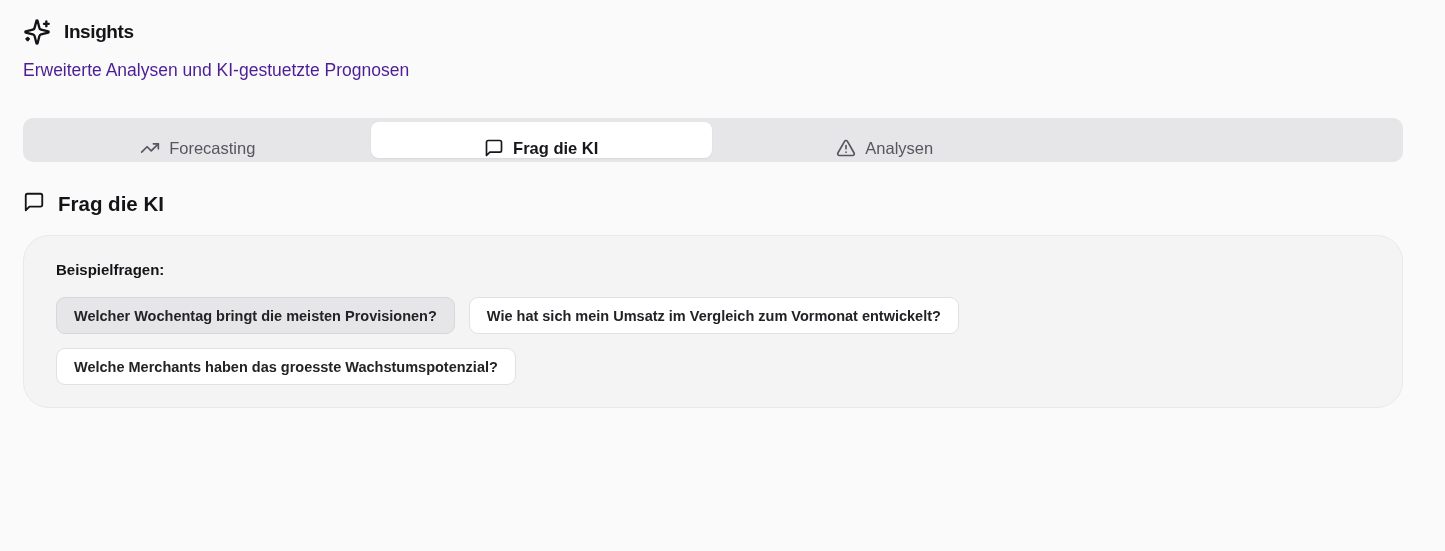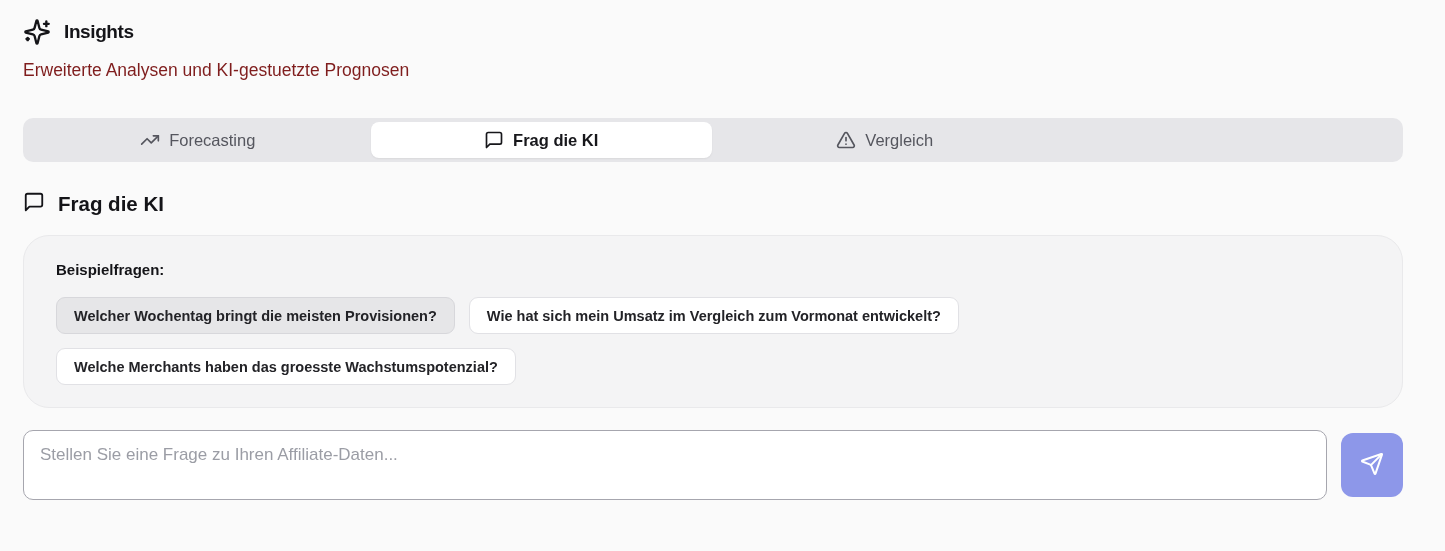--- a/index.html
+++ b/index.html
@@ -9,29 +9,29 @@
     font-family:"Liberation Sans", sans-serif;
     color:#1b1b20;
     overflow:hidden;
   }
   .page { padding:14px 42px 0 23px; }
 
   
   .header-title { display:flex; align-items:center; gap:13px; height:36px; }
   .header-title h1 { font-size:19px; font-weight:700; letter-spacing:-0.4px; color:#141418; }
   .header-title .icon svg { display:block; }
-  .page-subtitle { margin-top:10px; font-size:17.5px; color:#7f1d1d; }
+  .page-subtitle { margin-top:10px; font-size:17.5px; color:#4c1d95; }
 
   
   .tabbar {
     margin-top:37px; height:44px; background:#e6e6e9; border-radius:10px;
     display:grid; grid-template-columns:repeat(4,1fr); padding:4px; gap:2px;
   }
   .tab {
-    display:flex; align-items:center; justify-content:center; gap:9px;
+    display:flex; align-items:flex-end; justify-content:center; gap:9px;
     font-size:16.5px; color:#55565e; background:transparent; border:none;
     border-radius:8px; font-family:inherit; cursor:pointer;
   }
   .tab.active { background:#ffffff; color:#17171b; font-weight:600; box-shadow:0 1px 2px rgba(0,0,0,.06); }
   .tab .icon { display:inline-flex; }
 
   
   .section-head { margin-top:29px; display:flex; align-items:center; gap:13px; }
   .section-head h2 { font-size:20.5px; font-weight:600; color:#141418; }
   .section-subtitle { margin-top:7px; font-size:16.5px; color:#6e7078; }
@@ -102,21 +102,21 @@
       <span>Frag die KI</span>
     </button>
     <button class="tab">
       <span class="icon">
         <svg width="20" height="20" viewBox="0 0 24 24" fill="none" stroke="currentColor" stroke-width="2" stroke-linecap="round" stroke-linejoin="round">
           <path d="m21.73 18-8-14a2 2 0 0 0-3.48 0l-8 14A2 2 0 0 0 4 21h16a2 2 0 0 0 1.73-3"></path>
           <path d="M12 9v4"></path>
             <path d="M12 17h.01"></path>
         </svg>
       </span>
-      <span>Vergleich</span>
+      <span>Analysen</span>
     </button>
   </div>
 
   <div class="section-head">
     <span class="icon">
       <svg width="22" height="22" viewBox="0 0 24 24" fill="none" stroke="#141418" stroke-width="2" stroke-linecap="round" stroke-linejoin="round">
         <path d="M21 15a2 2 0 0 1-2 2H7l-4 4V5a2 2 0 0 1 2-2h14a2 2 0 0 1 2 2z"></path>
       </svg>
     </span>
     <h2>Frag die KI</h2>
@@ -124,25 +124,14 @@
 
   <div class="card">
     <div class="card-label">Beispielfragen:</div>
     <div class="chips">
       <button class="chip hovered">Welcher Wochentag bringt die meisten Provisionen?</button>
       <button class="chip">Wie hat sich mein Umsatz im Vergleich zum Vormonat entwickelt?</button>
       <button class="chip">Welche Merchants haben das groesste Wachstumspotenzial?</button>
     </div>
   </div>
 
-  <div class="composer">
-    <textarea class="question-input" placeholder="Stellen Sie eine Frage zu Ihren Affiliate-Daten..." style=""></textarea>
-    <button class="send-btn">
-      <span class="icon">
-        <svg width="24" height="24" viewBox="0 0 24 24" fill="none" stroke="#ffffff" stroke-width="2" stroke-linecap="round" stroke-linejoin="round">
-          <path d="M14.536 21.686a.5.5 0 0 0 .937-.024l6.5-19a.496.496 0 0 0-.635-.635l-19 6.5a.5.5 0 0 0-.024.937l7.93 3.18a2 2 0 0 1 1.112 1.11z"></path>
-          <path d="m21.854 2.147-10.94 10.939"></path>
-        </svg>
-      </span>
-    </button>
-  </div>
 
 </div>
 
 </body></html>

